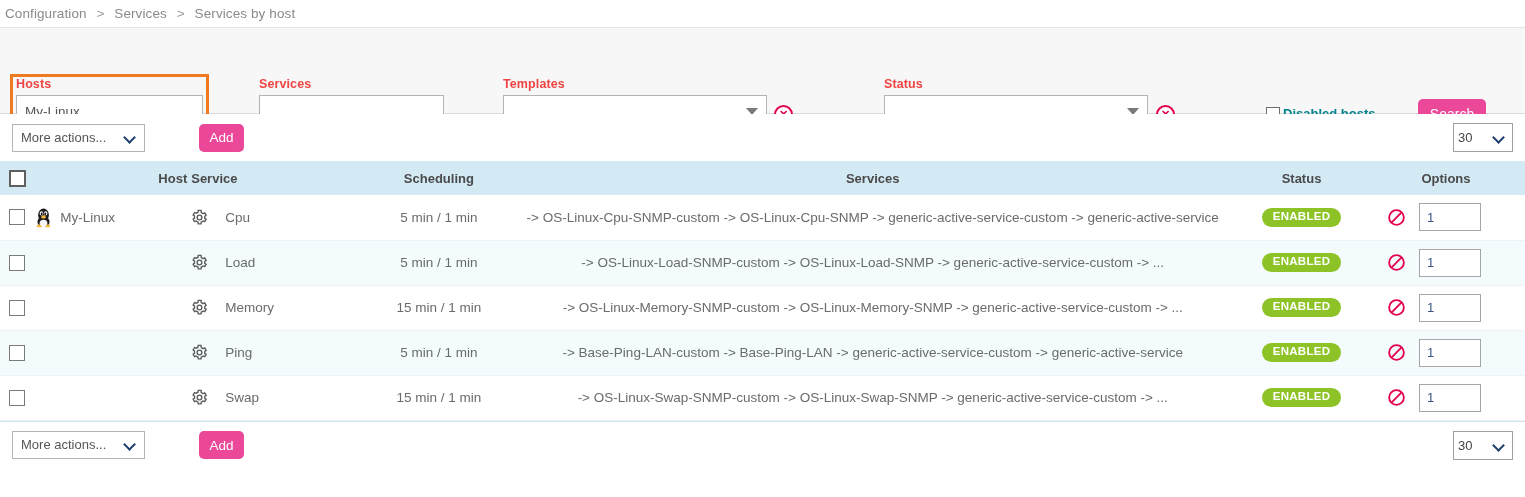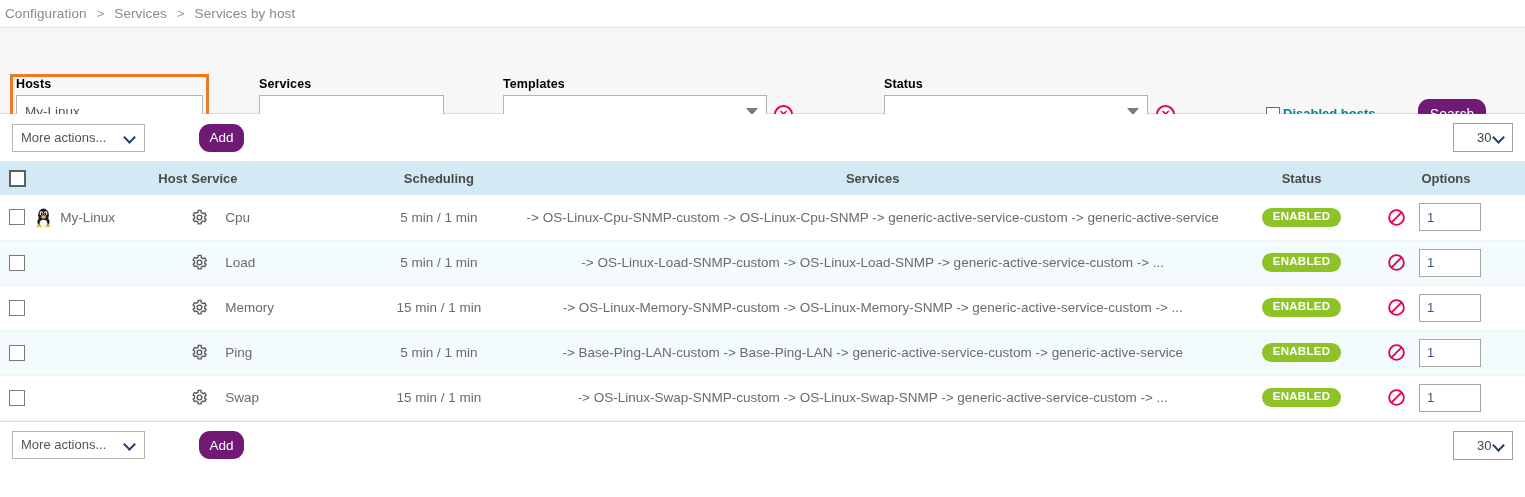--- a/index.html
+++ b/index.html
@@ -34,21 +34,21 @@
   .filter-panel {
     position: relative;
     height: 86px;
     background: #f7f7f7;
     border-bottom: 1px solid #dcdcdc;
   }
   .filter-field { position: absolute; }
   .filter-label {
     font-size: 12.5px;
     font-weight: bold;
-    color: #000000;
+    color: #ef4444;
     margin-bottom: 4px;
     letter-spacing: .1px;
   }
   .text-input {
     width: 100%;
     height: 32px;
     border: 1px solid #b4b4b4;
     background: #ffffff;
     padding: 0 8px;
     font-family: "Liberation Sans", sans-serif;
@@ -114,26 +114,26 @@
     background: #fff;
     display: inline-block;
     margin-right: 3px;
     cursor: pointer;
   }
   .disabled-hosts-label {
     font-size: 13px; font-weight: bold; color: #00838f;
   }
 
   .btn-green {
-    background: #701a75;
+    background: #ec4899;
     color: #ffffff;
     border: none;
     font-family: "Liberation Sans", sans-serif;
     font-size: 14px;
-    border-radius: 11px;
+    border-radius: 5px;
     cursor: pointer;
     padding: 0;
   }
   .search-btn {
     position: absolute;
     left: 1418px; top: 71px;
     width: 68px; height: 30px;
   }
   .filters-tag {
     position: absolute;
@@ -176,21 +176,21 @@
 
   .page-size {
     position: absolute;
     right: 12px; top: 9px;
     width: 60px; height: 29px;
     border: 1px solid #a0a0a0;
     background: #ffffff;
     font-size: 13px;
     color: #444444;
     line-height: 27px;
-    padding-left: 23px;
+    padding-left: 4px;
     cursor: pointer;
   }
   .page-size .chev { right: 9px; top: 9px; border-color: #1d3d6e; }
 
   
   table.listing {
     width: 100%;
     border-collapse: collapse;
     table-layout: fixed;
   }

